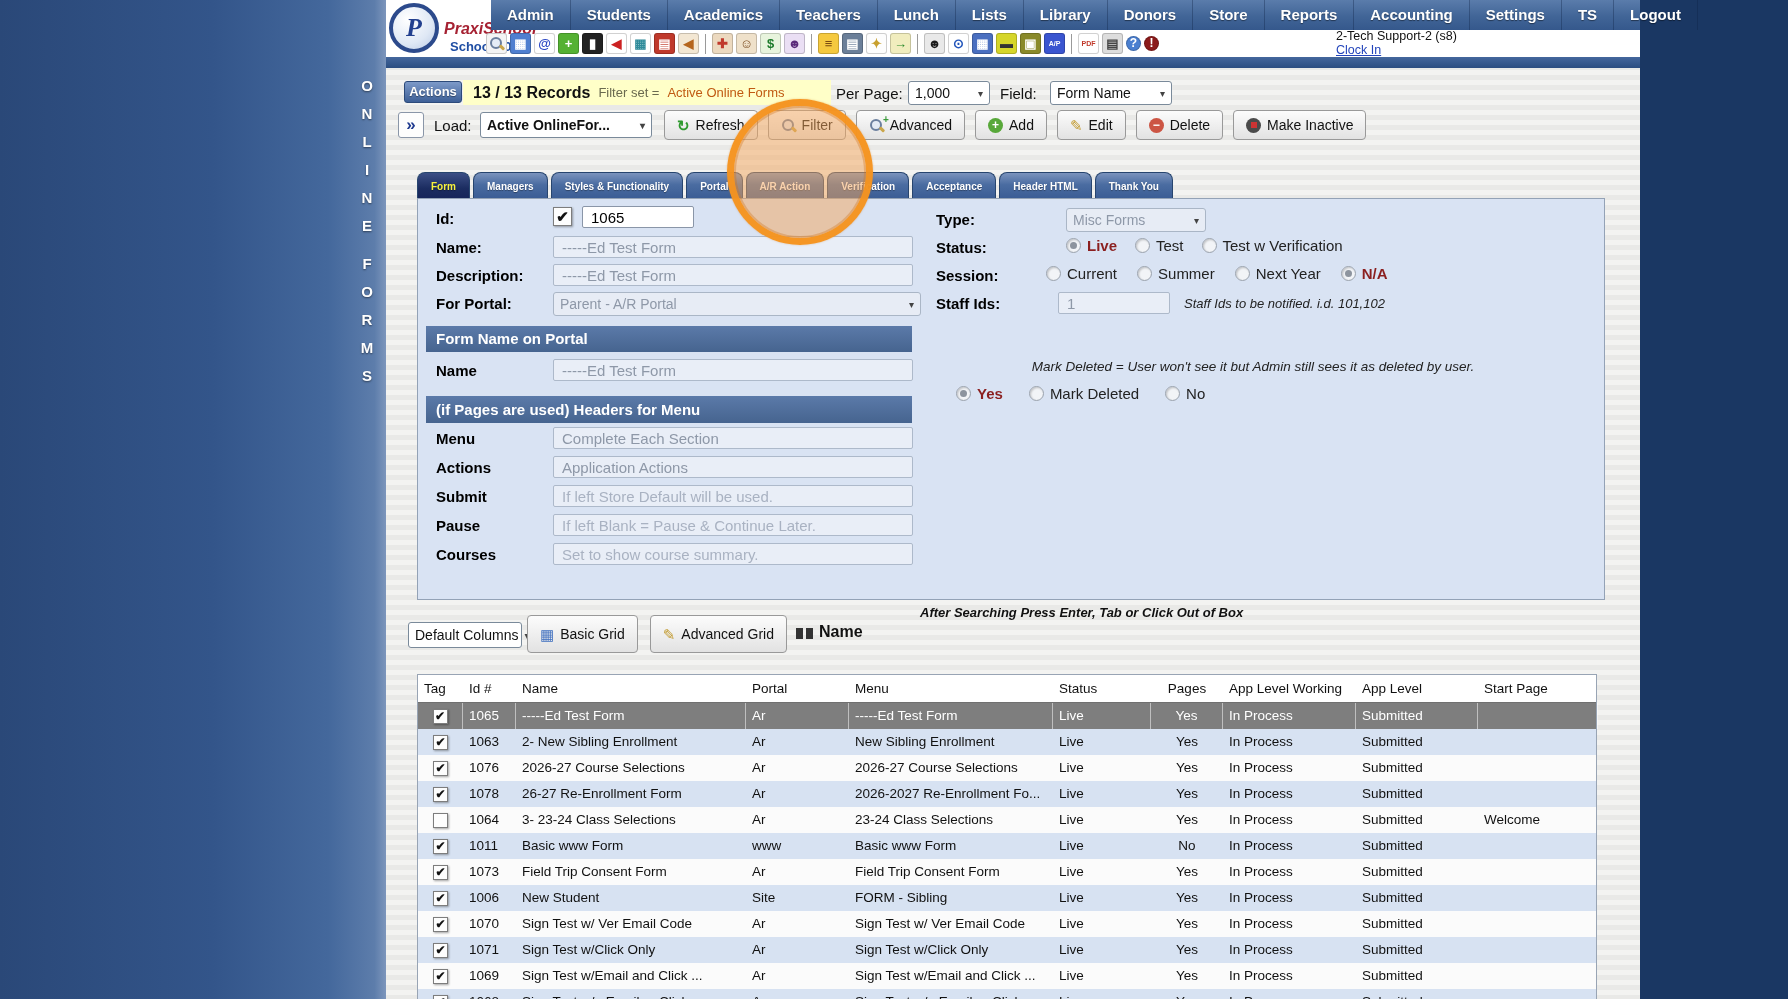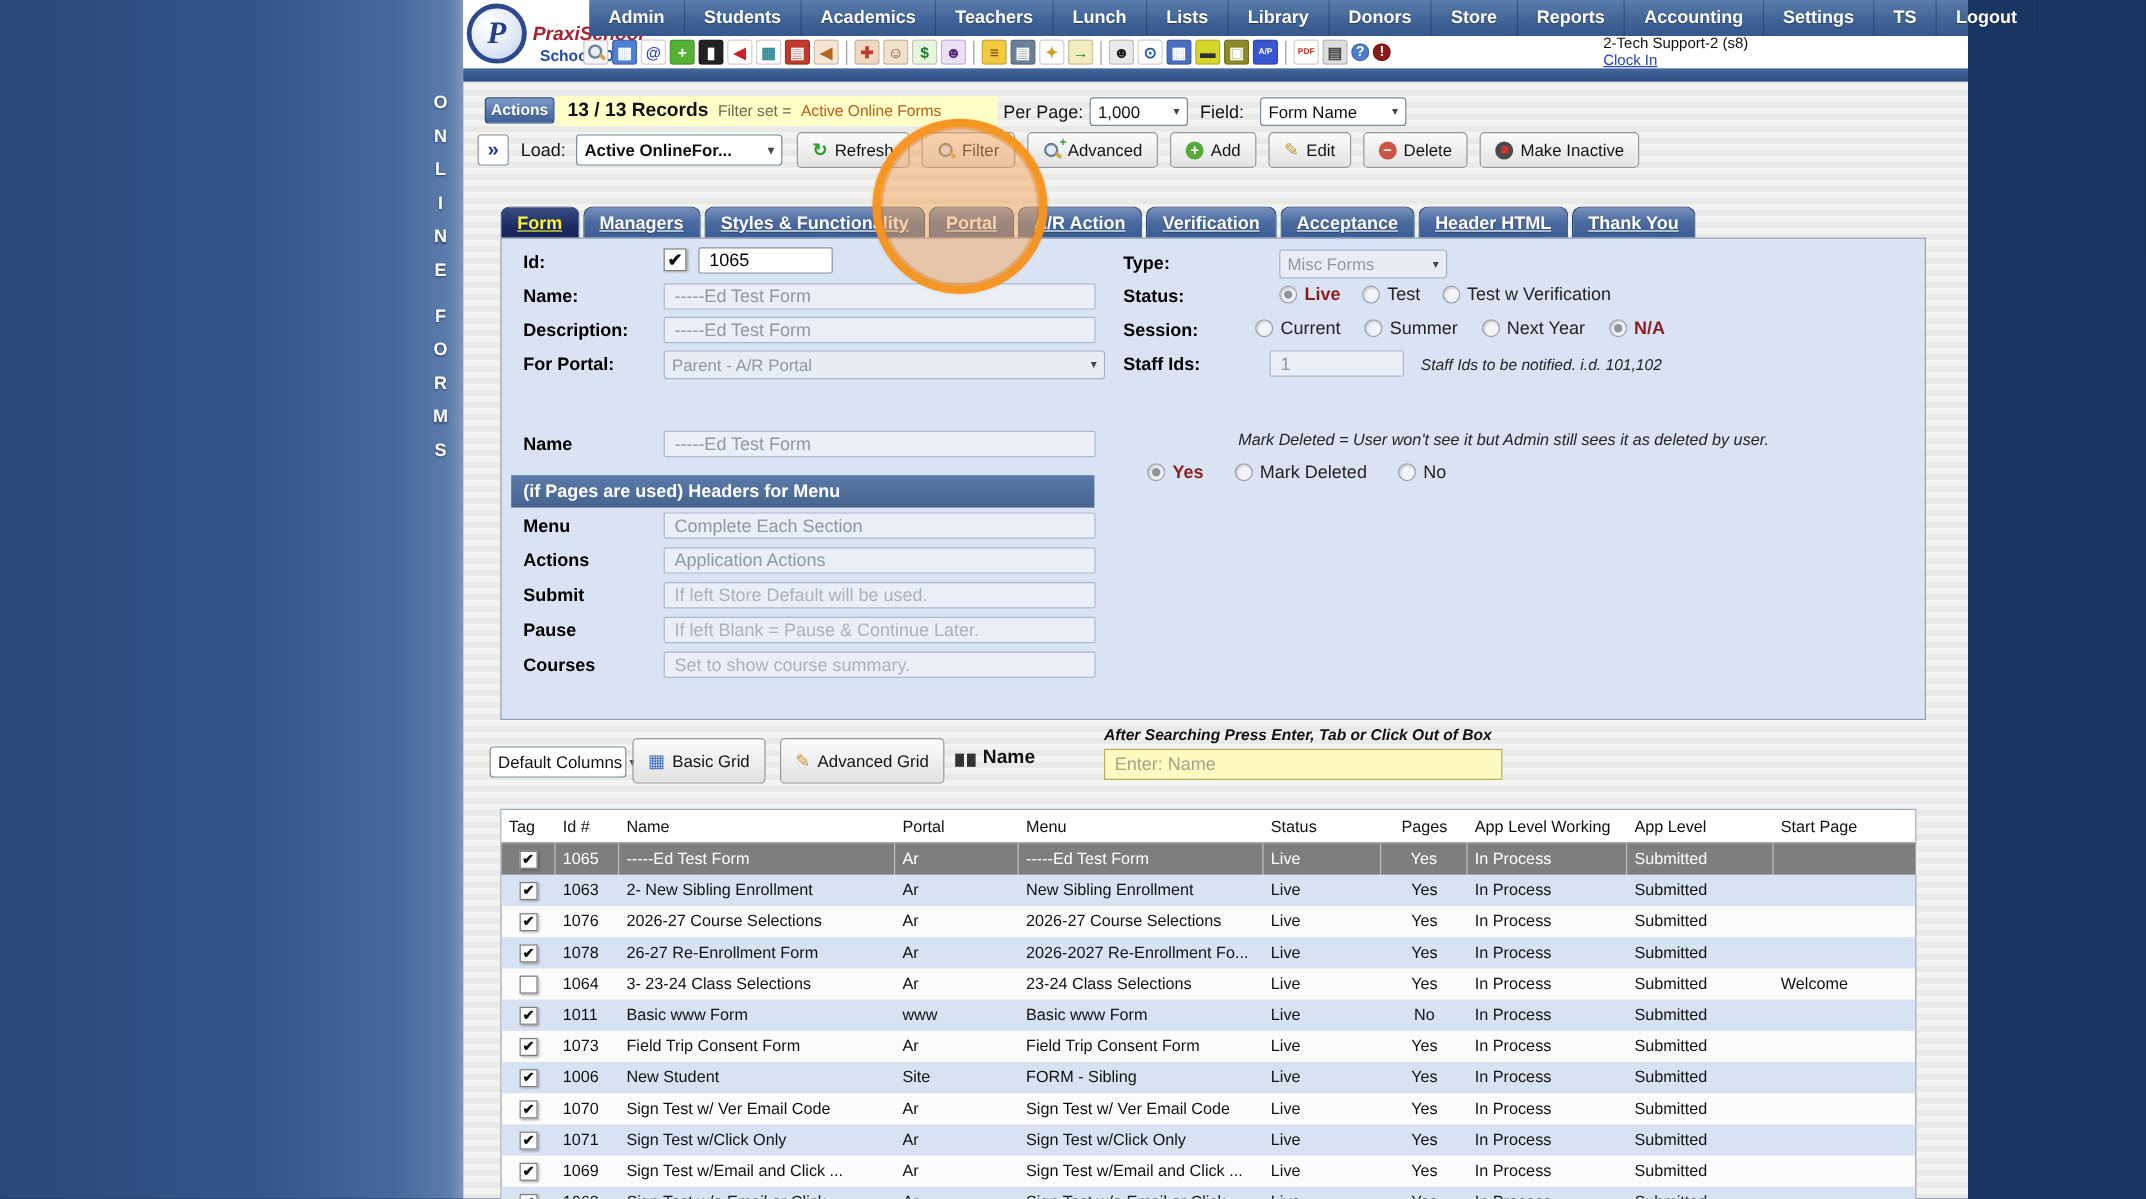--- a/index.html
+++ b/index.html
@@ -83,22 +83,22 @@
   .mag::before{content:"";position:absolute;left:1px;top:1px;width:8px;height:8px;
     border:2px solid #6b7f9e;border-radius:50%;background:rgba(222,232,246,.7);}
   .mag::after{content:"";position:absolute;left:10px;top:10px;width:6px;height:3px;
     background:#caa64a;transform:rotate(45deg);border-radius:1px;}
   .magplus{position:relative;display:inline-flex;}
   .plus-mini{position:absolute;right:-5px;top:-4px;color:#3a9a3a;font-weight:bold;font-size:10px;}
 
   
   .tabs-row{position:absolute;left:31px;top:172px;display:flex;gap:3px;}
   .tab{background:linear-gradient(180deg,#7b93bd,#4a6ca1 45%,#3a5c94);border:1px solid #27456f;border-bottom:none;
-    border-radius:8px 8px 0 0;color:#fff;font-weight:bold;font-size:15px;height:26px;line-height:27px;
-    padding:0 13px;text-shadow:0 1px 1px rgba(0,0,0,.35);cursor:pointer;white-space:nowrap;text-decoration:underline;}
+    border-radius:8px 8px 0 0;color:#fff;font-weight:bold;font-size:10px;height:26px;line-height:27px;
+    padding:0 13px;text-shadow:0 1px 1px rgba(0,0,0,.35);cursor:pointer;white-space:nowrap;}
   .tab.active{background:linear-gradient(180deg,#3c4f86,#1b2c60 60%,#16255a);color:#f7f23f;}
 
   
   .form-panel{position:absolute;left:31px;top:198px;width:1188px;height:402px;background:#d9e3f3;
     border:1px solid #93a2b6;box-sizing:border-box;}
   .f-label{position:absolute;font-weight:bold;font-size:15px;color:#000;white-space:nowrap;}
   .f-input{position:absolute;height:22px;line-height:22px;background:#e9eef7;border:1px solid #adb9ca;
     border-radius:2px;color:#8e98a8;font-size:15px;padding-left:8px;box-sizing:border-box;
     white-space:nowrap;overflow:hidden;cursor:text;}
   .f-input.ph{color:#a9b2c2;}
@@ -331,20 +331,21 @@
       <span class="f-label" style="left:18px;top:40px;">Name:</span>
       <div class="f-input" style="left:135px;top:37px;width:360px;">-----Ed Test Form</div>
       <span class="f-label" style="left:18px;top:68px;">Description:</span>
       <div class="f-input" style="left:135px;top:65px;width:360px;">-----Ed Test Form</div>
       <span class="f-label" style="left:18px;top:96px;">For Portal:</span>
       <div class="select f-select" style="left:135px;top:93px;width:368px;">
         <span>Parent - A/R Portal</span>
           <span class="arrow">▾</span>
       </div>
 
+      <div class="sec-bar" style="top:127px;">Form Name on Portal</div>
       <span class="f-label" style="left:18px;top:163px;">Name</span>
       <div class="f-input" style="left:135px;top:160px;width:360px;">-----Ed Test Form</div>
 
       <div class="sec-bar" style="top:197px;height:27px;line-height:27px;">(if Pages are used) Headers for Menu</div>
 
       <span class="f-label" style="left:518px;top:12px;">Type:</span>
       <div class="select f-select" style="left:648px;top:9px;width:140px;">
         <span>Misc Forms</span>
           <span class="arrow">▾</span>
       </div>
@@ -423,21 +424,20 @@
         <span>Basic Grid</span>
       </div>
       <div class="gbtn big">
         <span class="glyph-icon" style="color:#c29a2e;">✎</span>
         <span>Advanced Grid</span>
       </div>
     </div>
     <span class="binoc"></span>
     <span class="name-label">Name</span>
     <div class="search-hint">After Searching Press Enter, Tab or Click Out of Box</div>
-    <input class="ybox" placeholder="Enter: Name" style="">
 
     <div class="gtable" id="gtable">
         <div class="trow thead">
           <div class="tcell" style="width: 45px;">Tag</div>
           <div class="tcell" style="width: 53px;">Id #</div>
           <div class="tcell" style="width: 230px;">Name</div>
           <div class="tcell" style="width: 103px;">Portal</div>
           <div class="tcell" style="width: 204px;">Menu</div>
           <div class="tcell" style="width: 98px;">Status</div>
           <div class="tcell center" style="width: 72px;">Pages</div>

